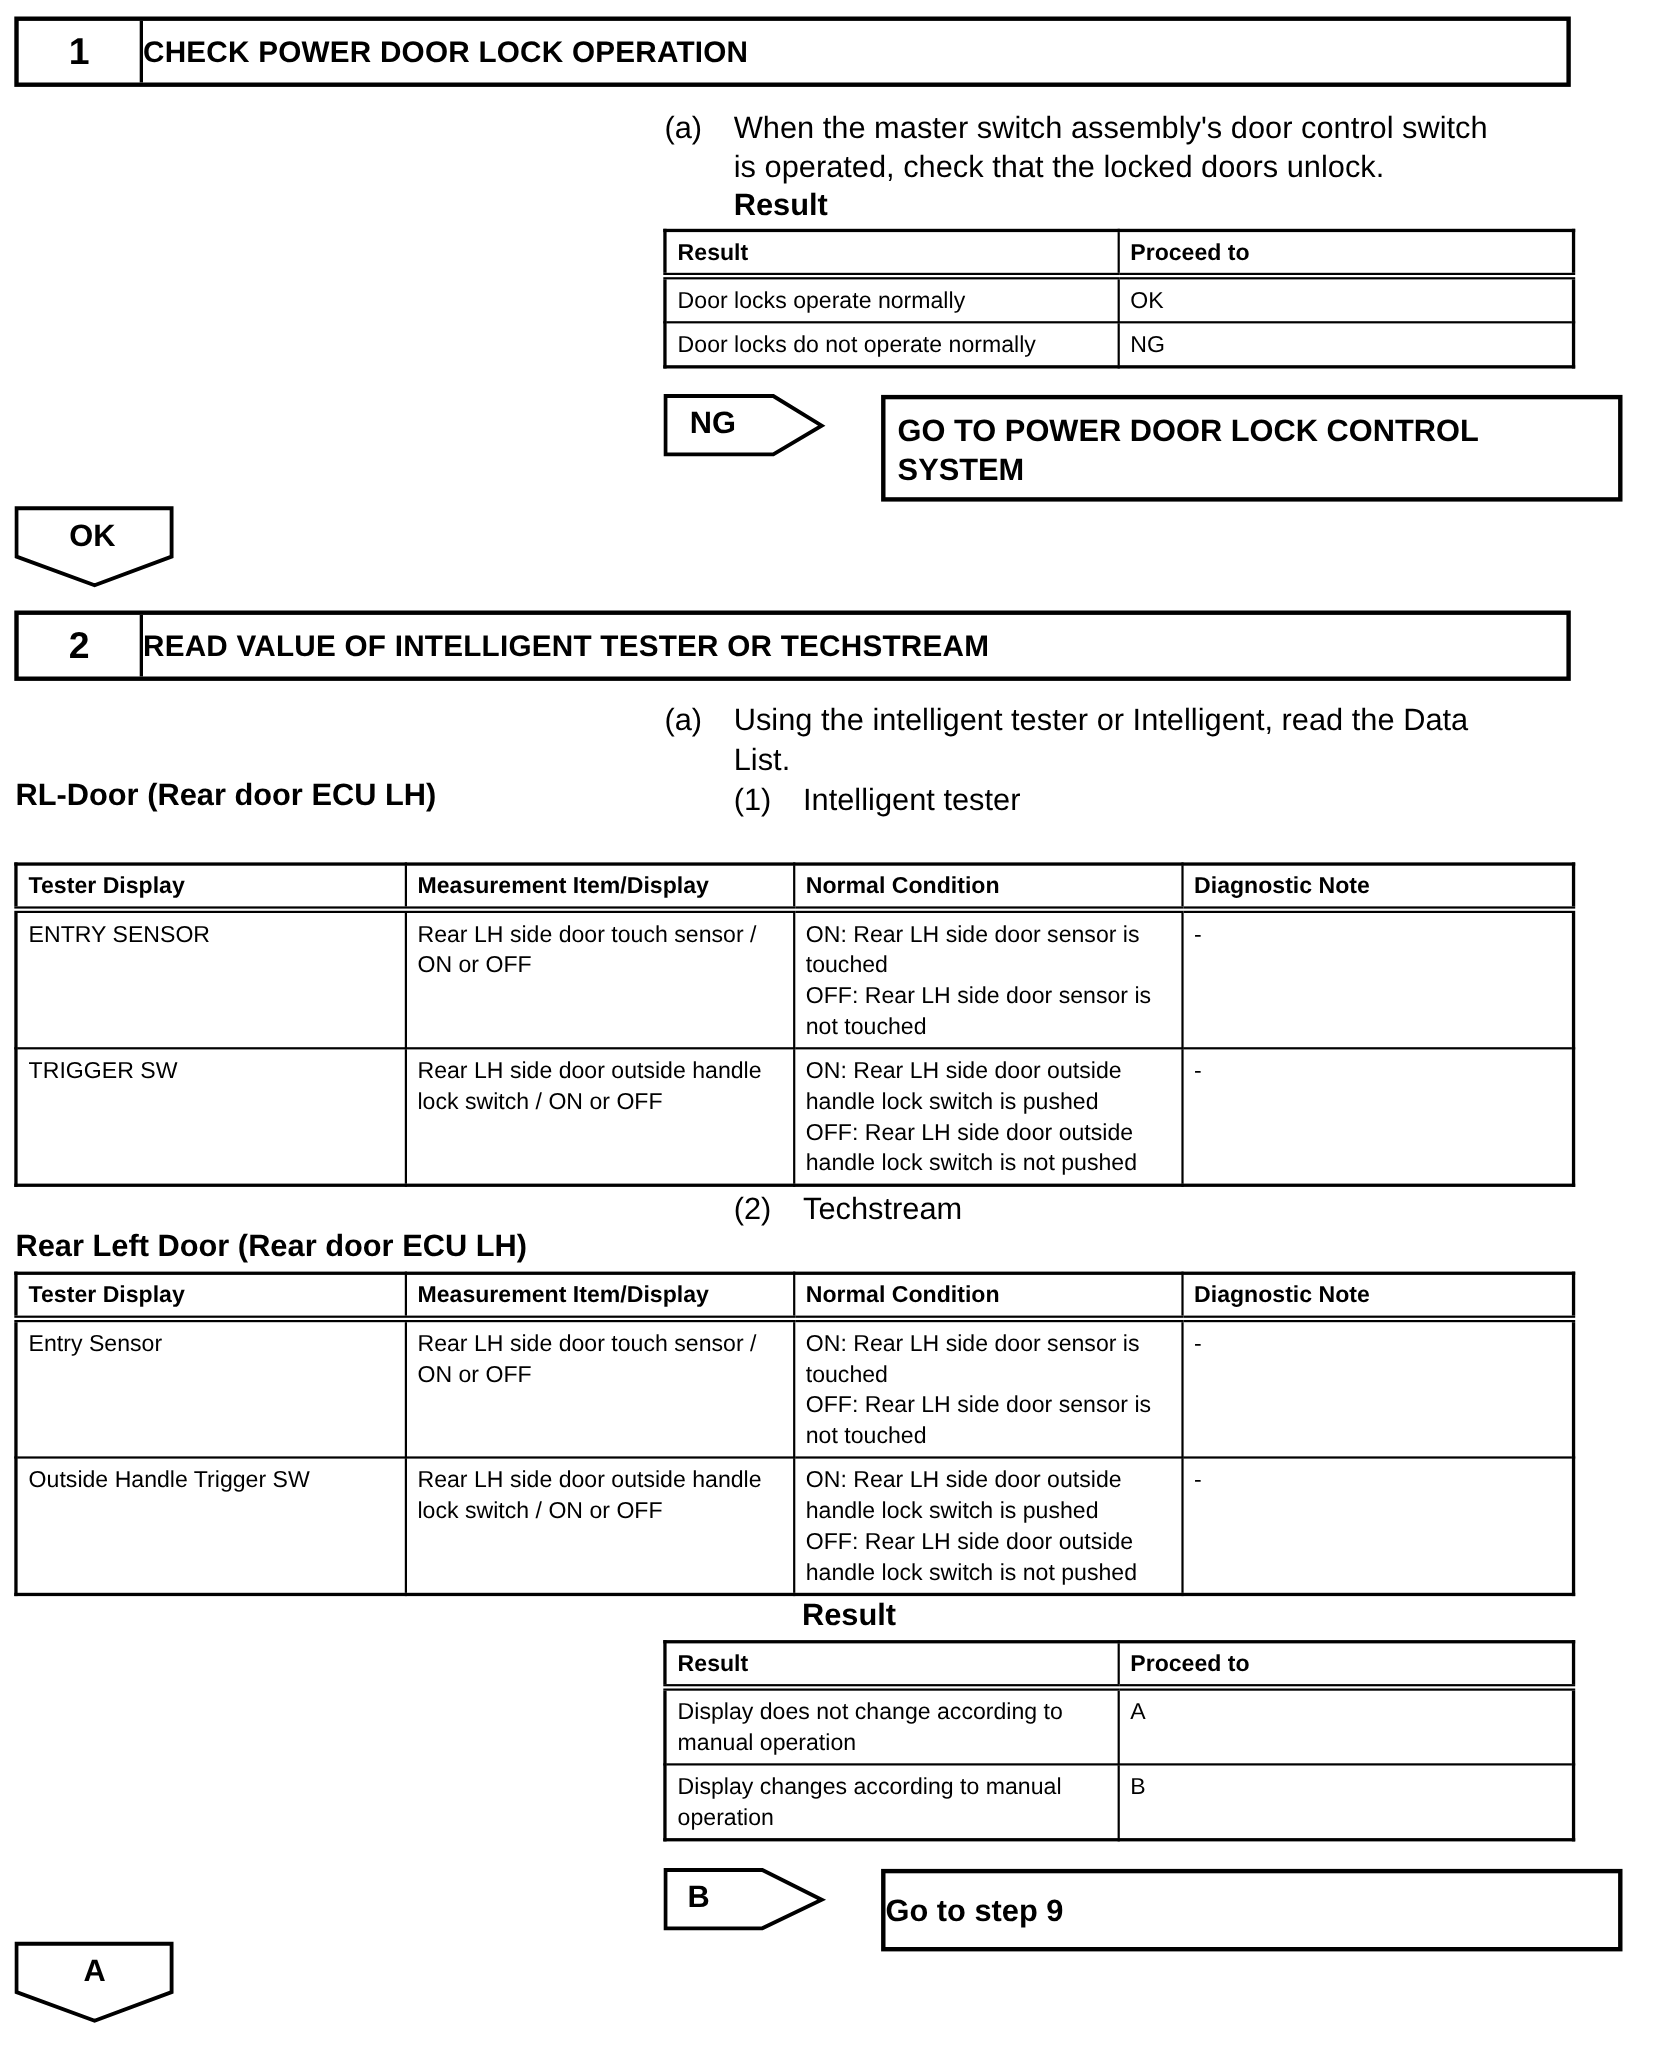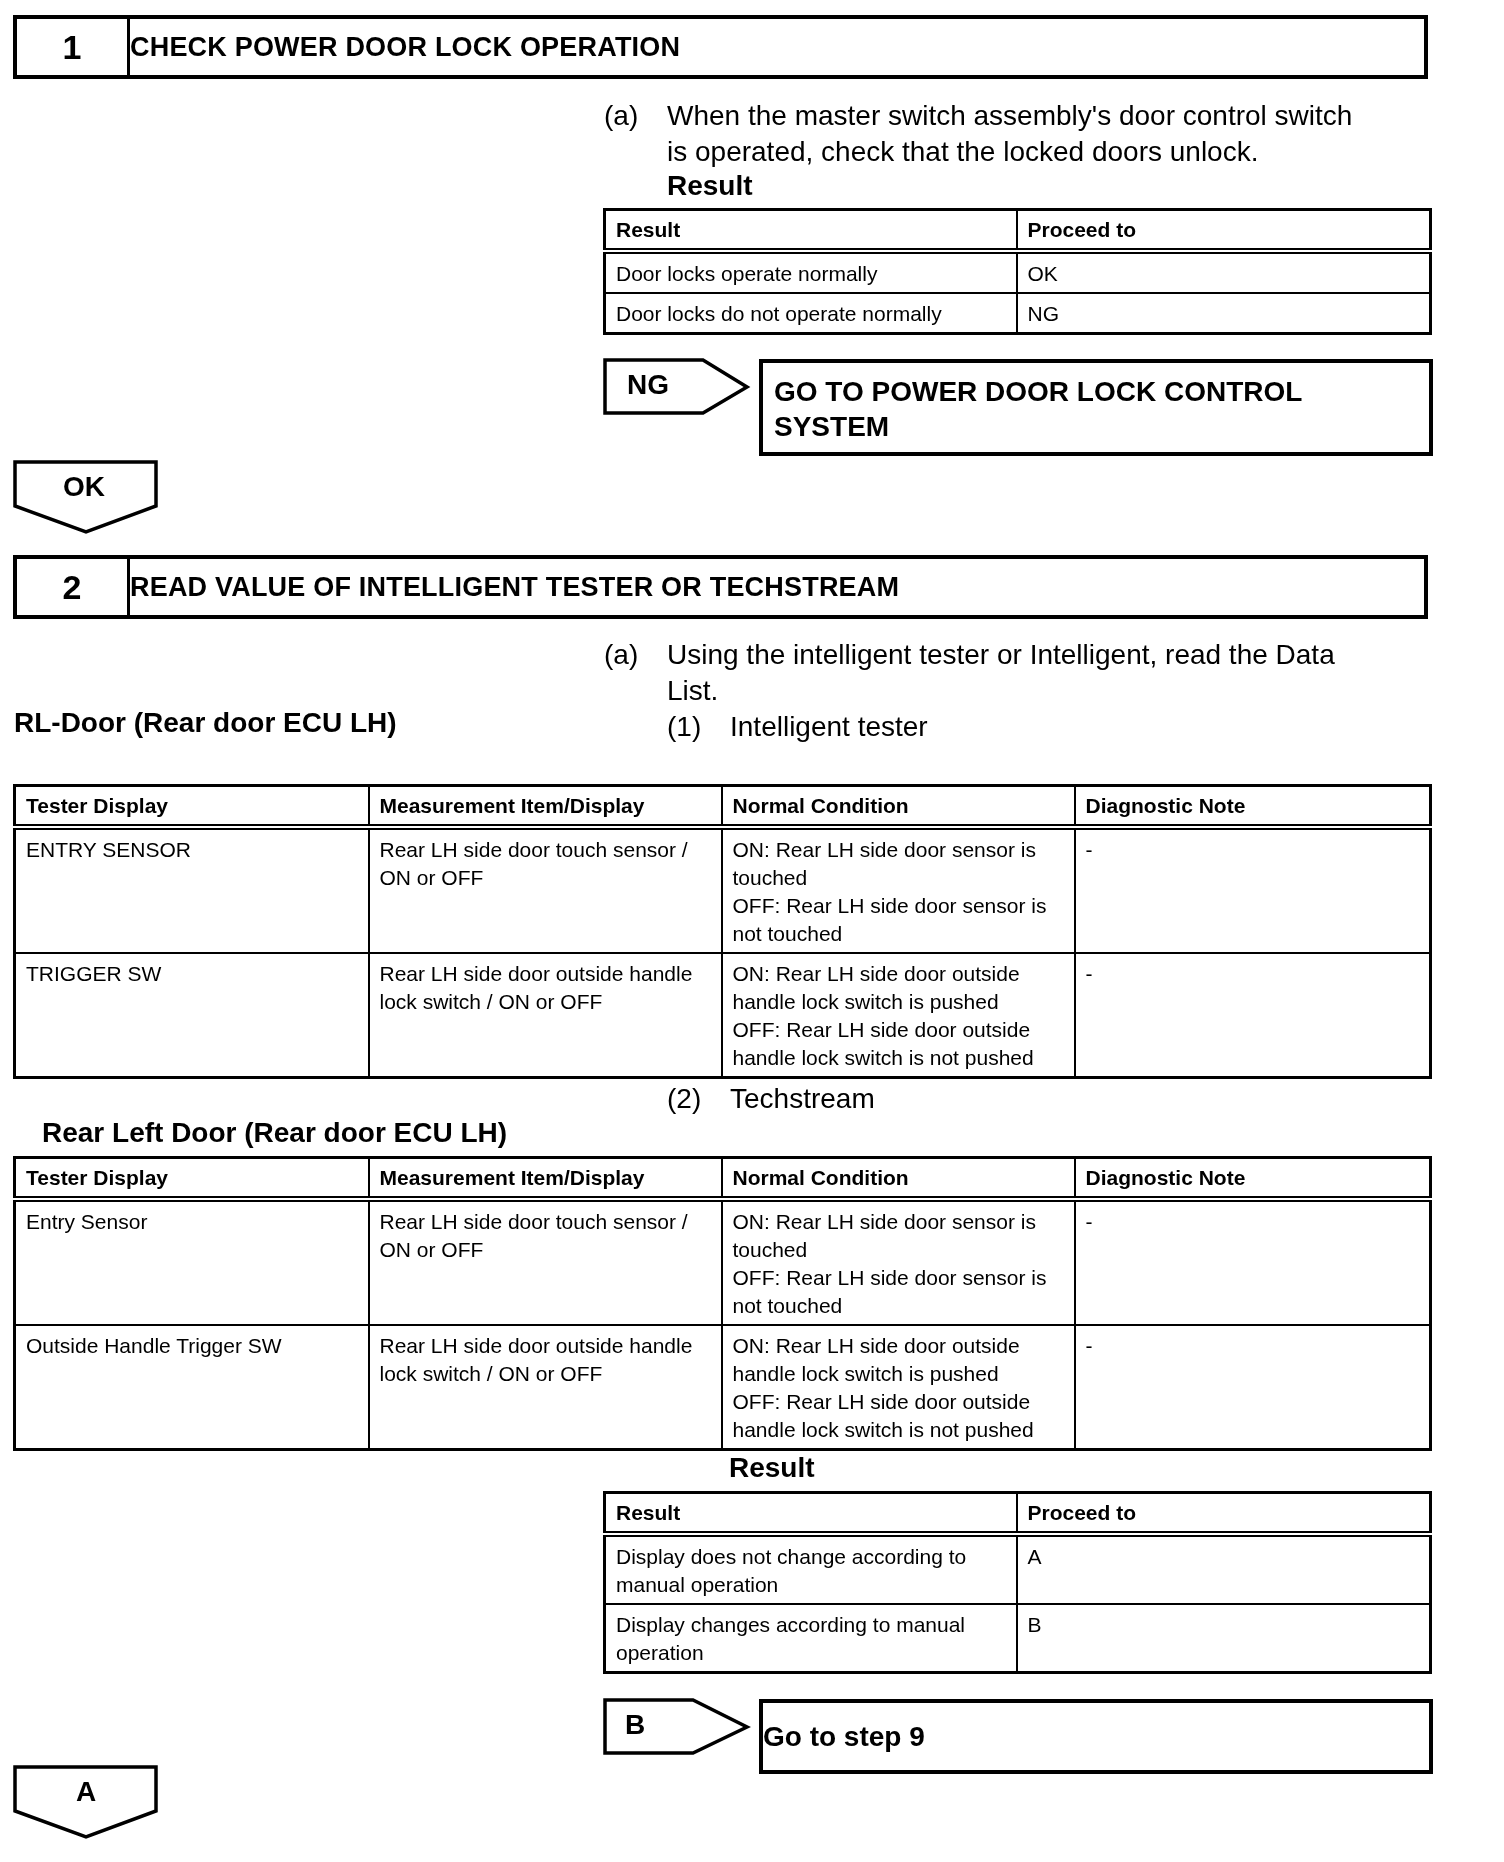--- a/index.html
+++ b/index.html
@@ -25,21 +25,21 @@
   table.grid td, table.grid th { border:2px solid #000; vertical-align:top; text-align:left;
         padding:6px 10px 4px 10px; font-size:21px; line-height:28px; }
   table.grid th { font-weight:bold; border-bottom:6px double #000; padding-top:5px; }
   table.grid { border:3px solid #000; }
 
   
   .arrow-box { position:absolute; }
   .arrow-box svg { position:absolute; left:0; top:0; }
   .arrow-box .lbl { position:absolute; font-weight:bold; font-size:28px; }
   .target-box { position:absolute; border:4px solid #000; box-sizing:border-box;
-                font-weight:bold; font-size:28px; line-height:35px; }
+                font-weight:bold; font-size:28px; line-height:35px;margin-left:42px; }
 </style>
 </head>
 <body>
 
 <div class="step-header" style="top:15px;">
   <div class="step-num">1</div>
   <div class="step-title">CHECK POWER DOOR LOCK OPERATION</div>
 </div>
 
 <div class="para" style="left:604px; top:98px; width:830px; height:80px;">
@@ -147,21 +147,21 @@
     <td>-</td>
   </tr>
 </tbody>
   </table>
 
 <div class="para" style="left:667px; top:1081px; width:400px; height:36px;">
   <span class="lbl">(2)</span>
   <span class="txt">Techstream</span>
 </div>
 
-<div class="table-title" style="top:1117px;margin-left:28px;">Rear Left Door (Rear door ECU LH)</div>
+<div class="table-title" style="top:1117px;">Rear Left Door (Rear door ECU LH)</div>
 <table class="grid" style="left:13px; top:1156px; width:1416px;">
   <colgroup>
       <col style="width:354px">
       <col style="width:353px">
       <col style="width:353px">
       <col style="width:356px">
     </colgroup>
   <tbody>
       <tr>
     <th>Tester Display</th>

